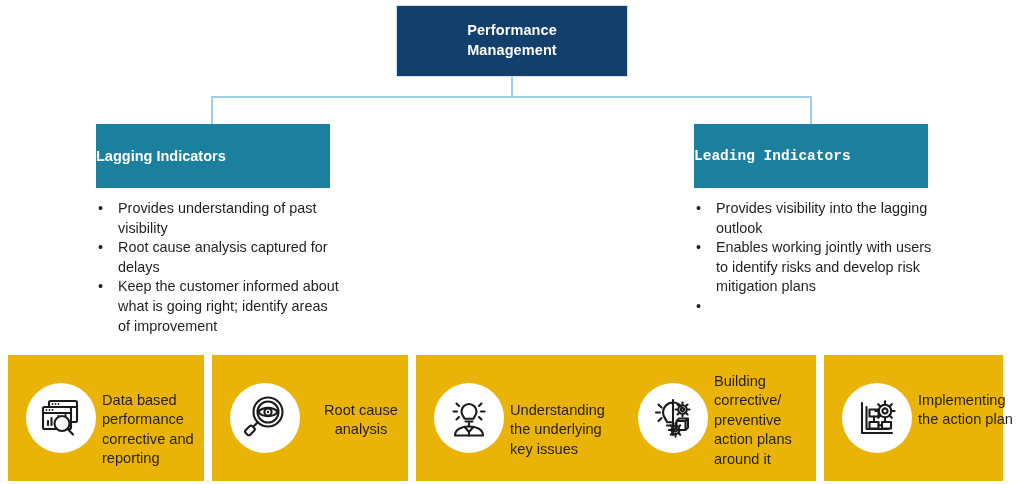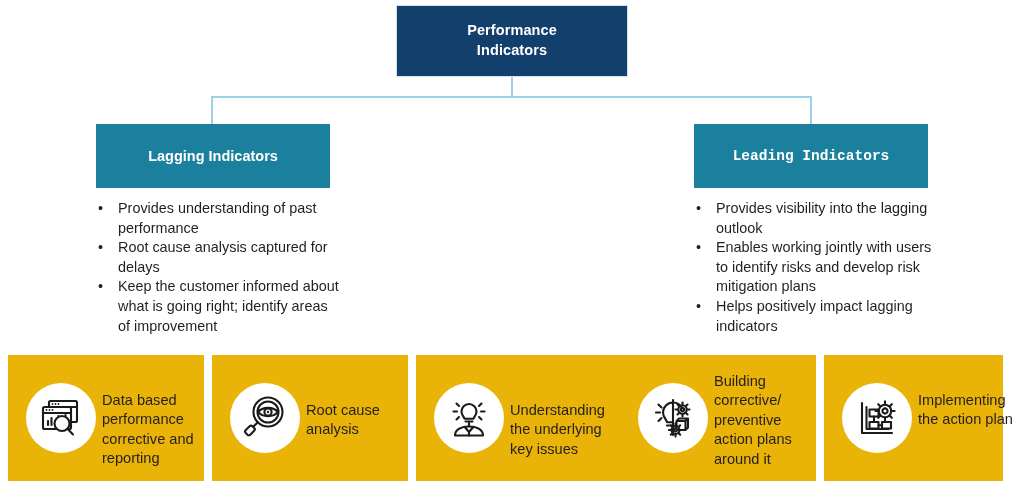--- a/index.html
+++ b/index.html
@@ -30,21 +30,21 @@
   
   .conn{position:absolute;background:#9ecfe8;}
   .conn-v-top{left:511px;top:77px;width:1.6px;height:20px;}
   .conn-h{left:211px;top:96px;width:601px;height:1.6px;}
   .conn-v-left{left:211px;top:96px;width:1.6px;height:28px;}
   .conn-v-right{left:810px;top:96px;width:1.6px;height:28px;}
 
   .cat-box{
     position:absolute;height:64px;
     background:#1b7f9e;
-    display:flex;align-items:center;justify-content:center;
+    display:flex;align-items:center;
     box-sizing:border-box;
   }
   .cat-box .cat-label{color:#ffffff;font-size:14.5px;font-weight:bold;}
   .cat-lagging{left:96px;top:124px;width:234px;}
   .cat-leading{left:694px;top:124px;width:234px;font-family:Liberation Mono, monospace;}
 
   
   .bullets{position:absolute;width:250px;}
   .bullets-left{left:90px;top:199px;}
   .bullets-right{left:688px;top:199px;}
@@ -84,49 +84,49 @@
   }
 </style>
 </head>
 <body>
 
 <div class="stage">
 
   <div class="root-box">
     <div class="root-label">
       <span>Performance</span><br>
-      <span>Indicators</span>
+      <span>Management</span>
     </div>
   </div>
 
   <div class="conn conn-v-top"></div>
   <div class="conn conn-h"></div>
   <div class="conn conn-v-left"></div>
   <div class="conn conn-v-right"></div>
 
   <div class="cat-box cat-lagging">
     <span class="cat-label">Lagging Indicators</span>
   </div>
   <div class="cat-box cat-leading">
     <span class="cat-label">Leading Indicators</span>
   </div>
 
   <div class="bullets bullets-left">
     <ul>
-      <li><span class="bullet-dot">•</span><span>Provides understanding of past performance</span></li>
+      <li><span class="bullet-dot">•</span><span>Provides understanding of past visibility</span></li>
       <li><span class="bullet-dot">•</span><span>Root cause analysis captured for delays</span></li>
       <li><span class="bullet-dot">•</span><span>Keep the customer informed about what is going right; identify areas of improvement</span></li>
     </ul>
   </div>
 
   <div class="bullets bullets-right">
     <ul>
       <li><span class="bullet-dot">•</span><span>Provides visibility into the lagging outlook</span></li>
       <li><span class="bullet-dot">•</span><span>Enables working jointly with users to identify risks and develop risk mitigation plans</span></li>
-      <li><span class="bullet-dot">•</span><span>Helps positively impact lagging indicators</span></li>
+      <li><span class="bullet-dot">•</span></li>
     </ul>
   </div>
 
   <div class="strip">
 
     <div class="panel" style="left:8px;width:196px;">
       <span class="circle">
         <svg width="48" height="48" viewBox="0 0 48 48" fill="none" stroke="#1b1b1b" stroke-width="2.1" stroke-linecap="round" stroke-linejoin="round">
           <rect x="12" y="7" width="28" height="21" rx="1.5"></rect>
           <line x1="12" y1="13" x2="40" y2="13"></line>
@@ -156,21 +156,21 @@
         <svg width="48" height="48" viewBox="0 0 48 48" fill="none" stroke="#1b1b1b" stroke-width="2.1" stroke-linecap="round" stroke-linejoin="round">
           <circle cx="27" cy="18" r="14.5"></circle>
           <circle cx="27" cy="18" r="10.5"></circle>
           <path d="M17.5 18 C21 12.5 33 12.5 36.5 18 C33 23.5 21 23.5 17.5 18 Z"></path>
           <circle cx="27" cy="18" r="3.6"></circle>
           <circle cx="27" cy="18" r="1.2" fill="#1b1b1b" stroke="none"></circle>
           <line x1="16.8" y1="28.3" x2="11" y2="34"></line>
           <rect x="4.2" y="33.2" width="9.5" height="6.4" rx="2" transform="rotate(-45 9 36.4)" fill="#ffffff"></rect>
         </svg>
       </span>
-      <span class="p-label" style="top:46px;">Root cause analysis</span>
+      <span class="p-label" style="top:46px;text-align:center;">Root cause analysis</span>
     </div>
 
     <div class="panel" style="left:416px;width:224px;padding-left:13px;">
       <span class="circle">
         <svg width="48" height="48" viewBox="0 0 48 48" fill="none" stroke="#1b1b1b" stroke-width="2.1" stroke-linecap="round" stroke-linejoin="round">
           <path d="M16.5 17.5 a7.5 7.5 0 1 1 15 0 c0 3.6 -2.4 5 -3 7.3 h-9 c-0.6 -2.3 -3 -3.7 -3 -7.3 Z"></path>
           <line x1="20.5" y1="27.5" x2="27.5" y2="27.5"></line>
           <line x1="24" y1="29" x2="24" y2="32"></line>
           <line x1="8.5" y1="17.5" x2="12" y2="17.5"></line>
           <line x1="36" y1="17.5" x2="39.5" y2="17.5"></line>

